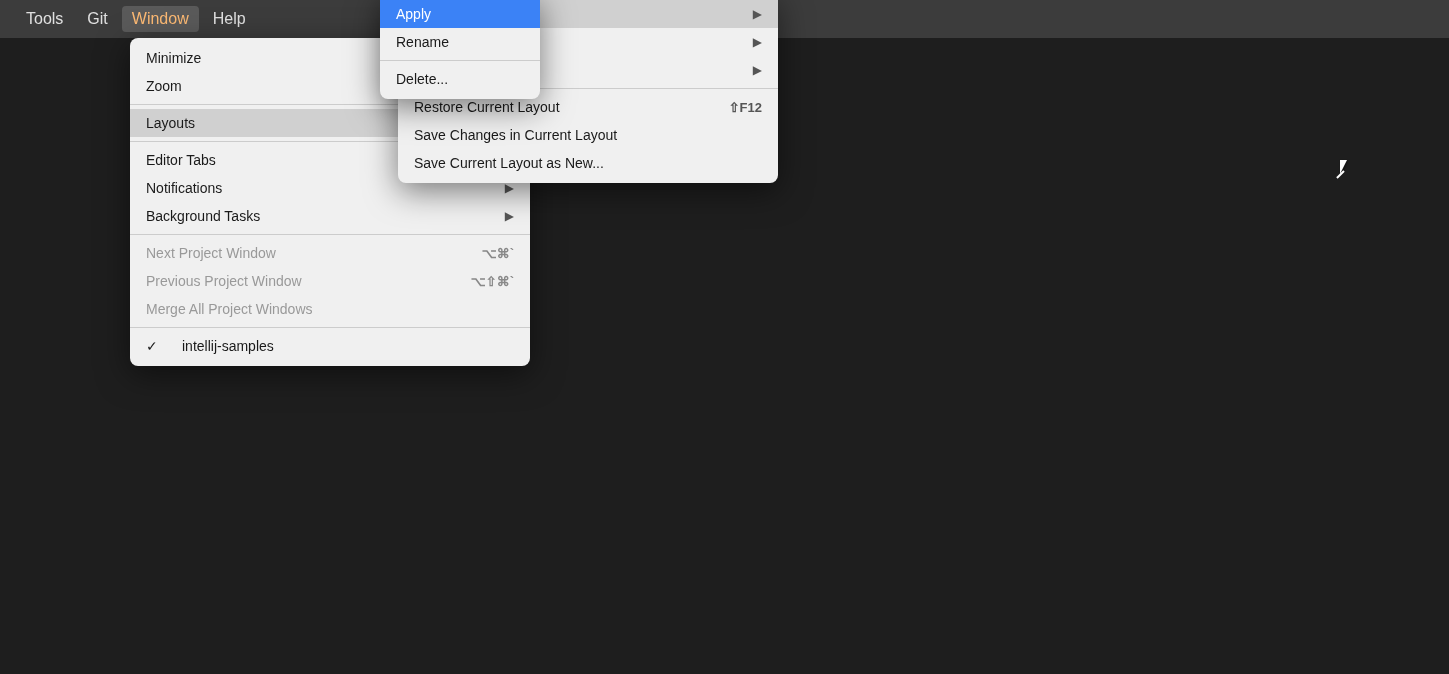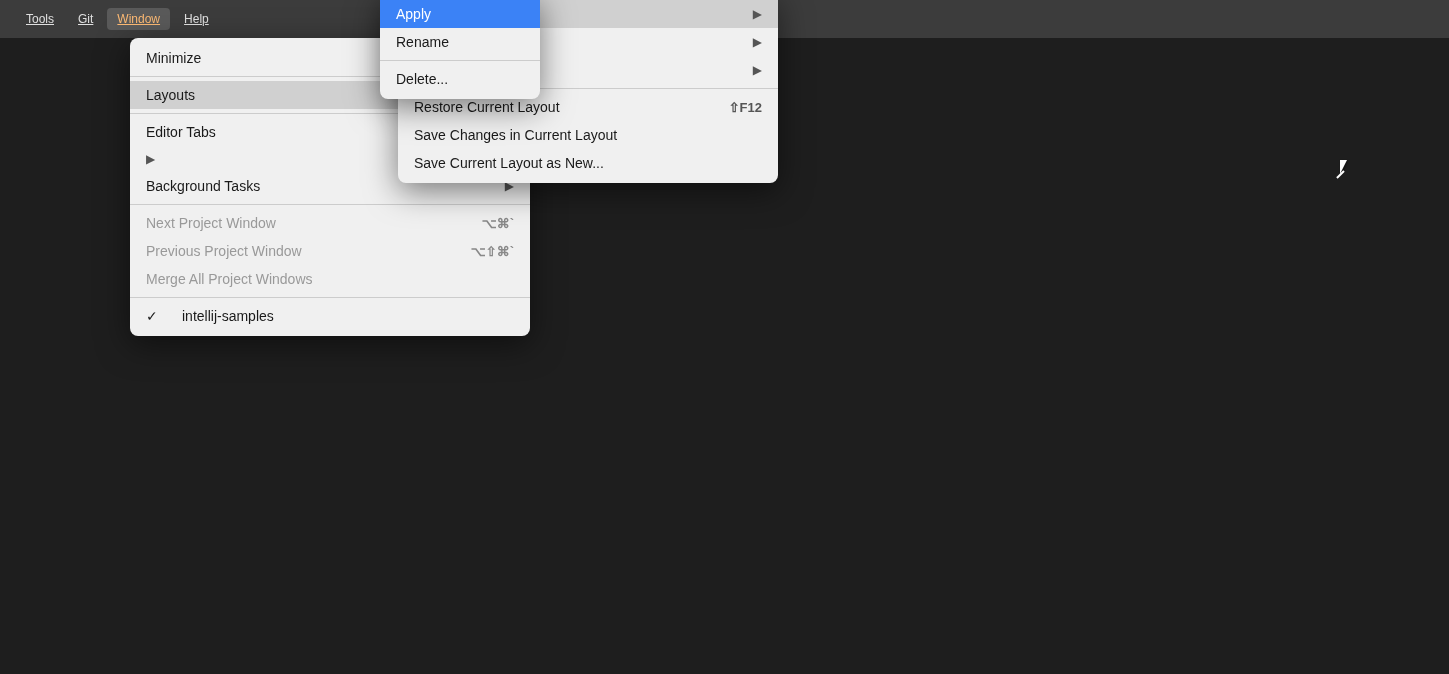--- a/index.html
+++ b/index.html
@@ -22,23 +22,22 @@
       height: 38px;
       padding: 0 16px;
       gap: 4px;
     }
 
     .menubar-item {
       color: #e0e0e0;
       padding: 4px 10px;
       border-radius: 4px;
       cursor: pointer;
-      font-size: 12px;
+      font-size: 16px;
       user-select: none;
-      text-decoration: underline;
     }
 
     .menubar-item.active {
       background: #5a5a5a;
       color: #fdba74;
     }
 
     
     .menu-container {
       position: absolute;
@@ -188,20 +187,24 @@
 </div>
 
 <div class="menu-container">
   <div class="menu">
 
     <div class="menu-item">
       <span class="label">Minimize</span>
       <span class="shortcut">⌘M</span>
     </div>
 
+    <div class="menu-item">
+      <span class="label">Zoom</span>
+      <span class="shortcut">⌃⌘=</span>
+    </div>
 
     <div class="menu-separator"></div>
 
     <div class="menu-item highlighted layouts-item" style="position:relative;">
       <span class="label">Layouts</span>
       <span class="arrow">▶</span>
 
       <div class="submenu-2" style="top: -6px; left: 398px; position: fixed;">
 
         <div class="menu-item home-item" style="position:relative; background:#d0d0d0;">
@@ -254,20 +257,21 @@
 
     <div class="menu-separator"></div>
 
 
     <div class="menu-item">
       <span class="label">Editor Tabs</span>
       <span class="arrow">▶</span>
     </div>
 
     <div class="menu-item">
+      <span class="label">Notifications</span>
       <span class="arrow">▶</span>
     </div>
 
     <div class="menu-item">
       <span class="label">Background Tasks</span>
       <span class="arrow">▶</span>
     </div>
 
     <div class="menu-separator"></div>
 

